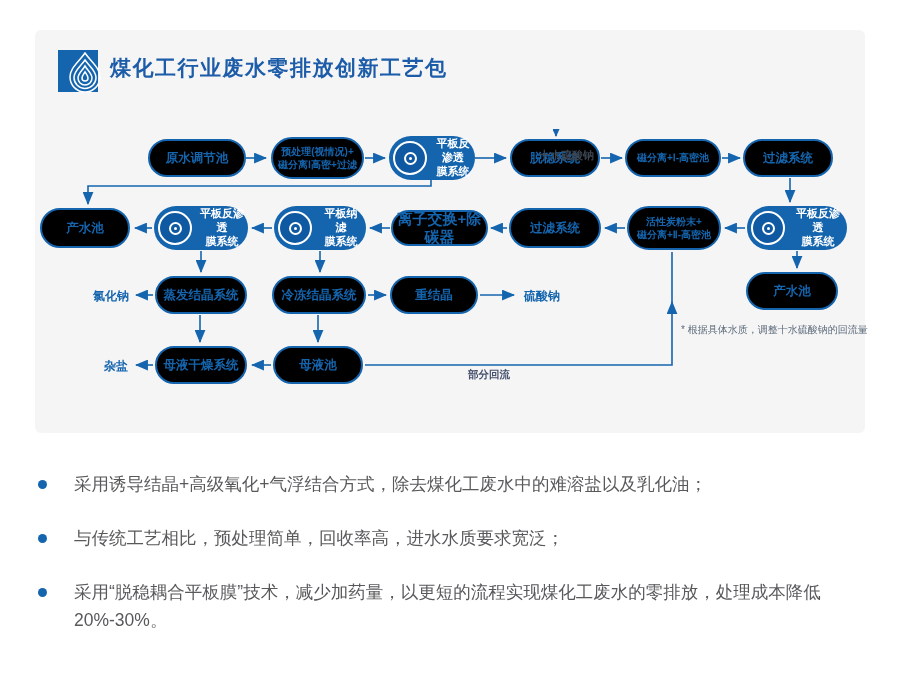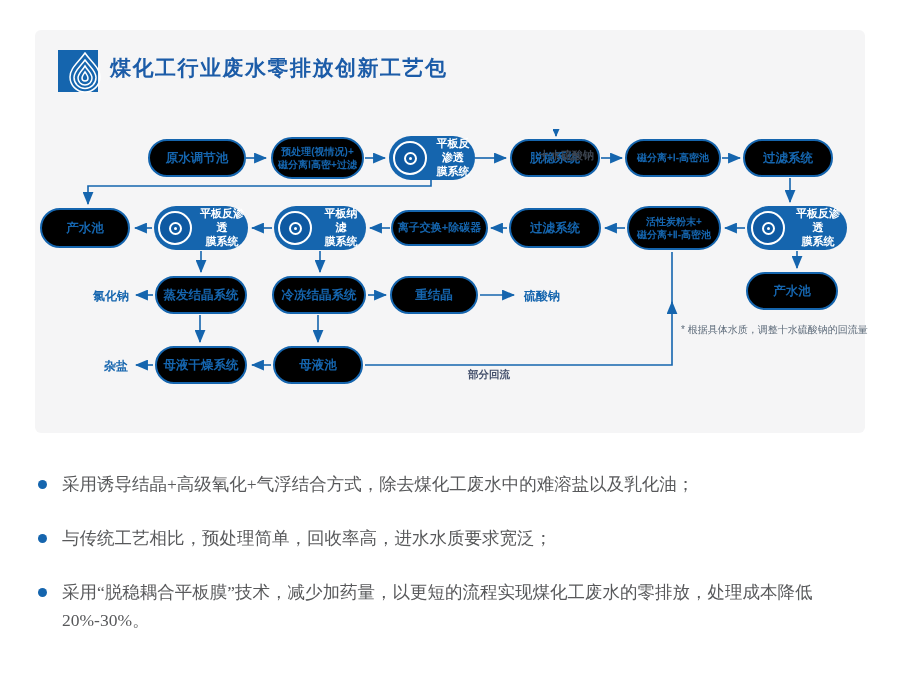--- a/index.html
+++ b/index.html
@@ -18,33 +18,33 @@
   svg.flows{position:absolute;left:0;top:0;width:900px;height:678px;pointer-events:none;}
 
   .pill{position:absolute;display:flex;align-items:center;justify-content:center;text-align:center;
     background:#000000;border:2px solid var(--blue);border-radius:24px;color:var(--blue);
     font-weight:bold;font-size:12.5px;line-height:1.2;}
   .pill .l{display:block;}
   .pill.filled{background:var(--blue);color:#fff;border:none;justify-content:flex-start;padding-left:4px;gap:8px;}
   .pill.filled .ptext{flex:1;text-align:center;font-size:11px;line-height:1.25;padding-right:4px;}
   .fs9{font-size:10px;line-height:1.35;}
   .fs10{font-size:10px;}
-  .fs11{font-size:11px;}
+  .fs11{font-size:15px;}
   .disc{flex:none;width:34px;height:34px;border-radius:50%;border:2px solid #fff;background:#0e59a2;
     display:flex;align-items:center;justify-content:center;}
   .ring{width:13px;height:13px;border:2px solid #fff;border-radius:50%;display:flex;align-items:center;justify-content:center;}
   .ring::before{content:"";width:3px;height:3px;border-radius:50%;background:#fff;}
 
   .flabel{position:absolute;color:var(--blue);font-weight:bold;font-size:12px;text-align:center;}
   .feed-label{position:absolute;left:518px;top:116px;width:76px;text-align:right;font-size:11px;font-weight:bold;color:#3c4450;margin-top:32px;}
   .recycle-label{position:absolute;left:468px;top:368px;font-size:10.5px;font-weight:bold;color:#44506c;}
   .note{position:absolute;left:681px;top:323px;font-size:10px;color:#5d6b7a;}
 
   .bullets{position:absolute;left:38px;top:470px;width:822px;list-style:none;}
-  .bullets li{display:flex;gap:15px;margin-bottom:26px;color:var(--text-gray);font-size:17.5px;line-height:1.6;font-family:Liberation Serif, serif;}
+  .bullets li{display:flex;gap:27px;margin-bottom:26px;color:var(--text-gray);font-size:17.5px;line-height:1.6;}
   .bdot{flex:none;width:9px;height:9px;border-radius:50%;background:var(--blue);margin-top:10px;}
 </style>
 </head>
 <body>
 
 <div class="canvas">
   <div class="card"></div>
 
   <svg class="logo" viewBox="0 0 46 46">
     <rect x="0" y="1" width="40" height="42" fill="#1565ae"></rect>

